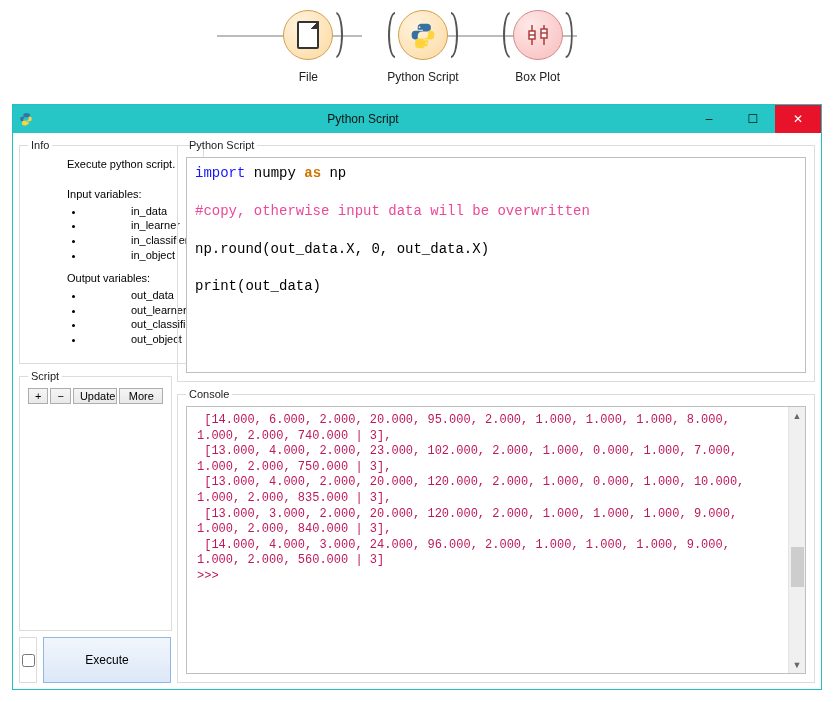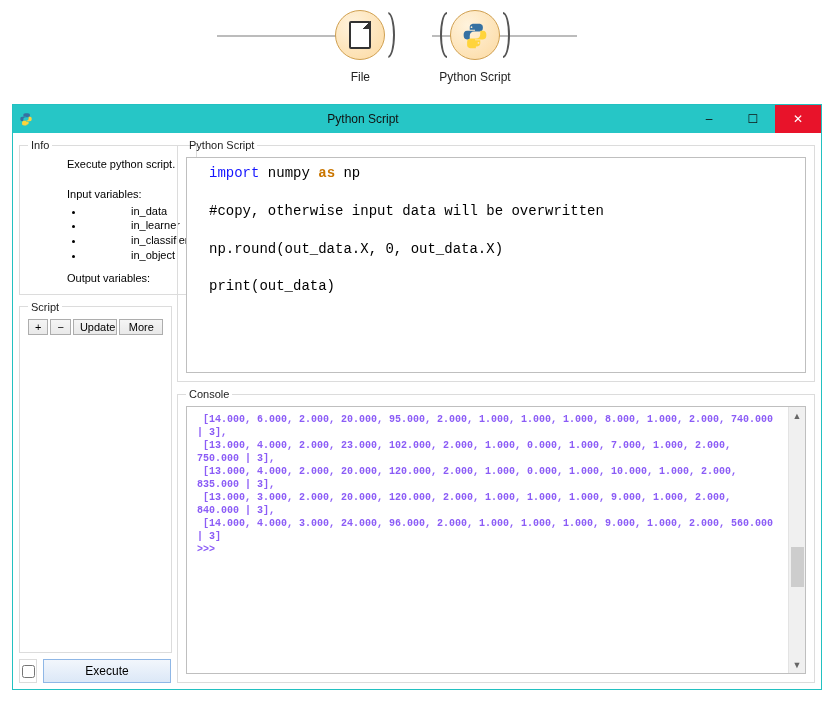--- a/index.html
+++ b/index.html
@@ -161,56 +161,55 @@
     display: flex;
     align-items: center;
     justify-content: center;
   }
   .exec-check input { margin: 0; }
   .exec-btn {
     flex: 1;
     border: 1px solid #8fb7e6;
     background: linear-gradient(#f2f6fc,#dce8f7);
     font-size: 12px;
-    padding: 4px 0;
+    padding: 15px 0;
     cursor: pointer;
   }
 
   .script-fs { flex: 0 0 auto; }
   .code-area {
     height: 216px;
     border: 1px solid #bfbfbf;
     background: #fff;
-    padding: 6px 22px;
+    padding: 6px 8px;
     font-family: Consolas, "Courier New", monospace;
     font-size: 14px;
     line-height: 1.35;
     white-space: pre;
     overflow: auto;
   }
   .kw-blue { color: #1515ff; }
   .kw-orange { color: #ca7600; font-weight: bold; }
-  .kw-comment { color: #000000; }
+  .kw-comment { color: #ec4899; }
 
   .console-fs { flex: 1; display: flex; flex-direction: column; }
   .console-wrap {
     flex: 1;
     border: 1px solid #bfbfbf;
     display: flex;
   }
   .console-text {
     flex: 1;
     padding: 6px 10px;
     font-family: Consolas, "Courier New", monospace;
-    font-size: 10px;
+    font-size: 12px;
     line-height: 1.3;
     white-space: pre-wrap;
-    color: #8b5cf6;
+    color: #be185d;
     overflow: hidden;
-    font-weight: bold;
   }
   .scrollbar {
     width: 17px;
     background: #f0f0f0;
     position: relative;
     border-left: 1px solid #e3e3e3;
   }
   .scroll-arrow {
     position: absolute;
     left: 0; width: 100%; height: 17px;
@@ -257,20 +256,39 @@
       <div class="node-circle">
         <svg width="28" height="28" viewBox="0 0 32 32">
             <path fill="#3671a2" d="M15 3c-4 0-5 2-5 4v3h6v1H7c-3 0-4 2-4 5s1 5 4 5h3v-4c0-3 2-5 5-5h6c2 0 4-1 4-4V7c0-2-1-4-5-4h-5zm-3 3a1 1 0 110 2 1 1 0 010-2z"></path>
             <path fill="#ffd43b" d="M17 29c4 0 5-2 5-4v-3h-6v-1h9c3 0 4-2 4-5s-1-5-4-5h-3v4c0 3-2 5-5 5h-6c-2 0-4 1-4 4v3c0 2 1 4 5 4h5zm3-3a1 1 0 110-2 1 1 0 010 2z"></path>
           </svg>
       </div>
     </div>
     <div class="node-label">Python Script</div>
   </div>
 
+  <div class="node">
+    <div style="position:relative">
+      <div class="arc arc-left"></div>
+      <div class="arc arc-right"></div>
+      <div class="node-circle pink boxplot-glyph">
+        <svg width="26" height="26" viewBox="0 0 26 26">
+            <g stroke="#a33" stroke-width="1.4" fill="none">
+              <line x1="7" y1="3" x2="7" y2="23"></line>
+              <rect x="4" y="9" width="6" height="8" fill="#fff"></rect>
+              <line x1="4" y1="13" x2="10" y2="13"></line>
+              <line x1="19" y1="3" x2="19" y2="23"></line>
+              <rect x="16" y="7" width="6" height="9" fill="#fff"></rect>
+              <line x1="16" y1="11" x2="22" y2="11"></line>
+            </g>
+          </svg>
+      </div>
+    </div>
+    <div class="node-label">Box Plot</div>
+  </div>
 </div>
 
 <div class="window">
   <div class="titlebar">
     <span class="app-icon">
       <svg width="14" height="14" viewBox="0 0 32 32">
           <path fill="#3671a2" d="M15 3c-4 0-5 2-5 4v3h6v1H7c-3 0-4 2-4 5s1 5 4 5h3v-4c0-3 2-5 5-5h6c2 0 4-1 4-4V7c0-2-1-4-5-4h-5z"></path>
           <path fill="#ffd43b" d="M17 29c4 0 5-2 5-4v-3h-6v-1h9c3 0 4-2 4-5s-1-5-4-5h-3v4c0 3-2 5-5 5h-6c-2 0-4 1-4 4v3c0 2 1 4 5 4h5z"></path>
         </svg>
     </span>
@@ -295,20 +313,26 @@
         <div class="info-text">
           <div>Execute python script.</div><br>
           <div>Input variables:</div>
           <ul id="info-inputs">
               <li>in_data</li>
               <li>in_learner</li>
               <li>in_classifier</li>
               <li>in_object</li>
             </ul>
           <div>Output variables:</div>
+          <ul id="info-outputs">
+              <li>out_data</li>
+              <li>out_learner</li>
+              <li>out_classifier</li>
+              <li>out_object</li>
+            </ul>
         </div>
       </fieldset>
 
       <fieldset class="library-box">
         <legend>Script</legend>
         <div class="lib-buttons">
           <div class="small-btn">+</div>
           <div class="small-btn">−</div>
           <div class="small-btn wide">Update</div>
           <div class="small-btn wide">More</div>

